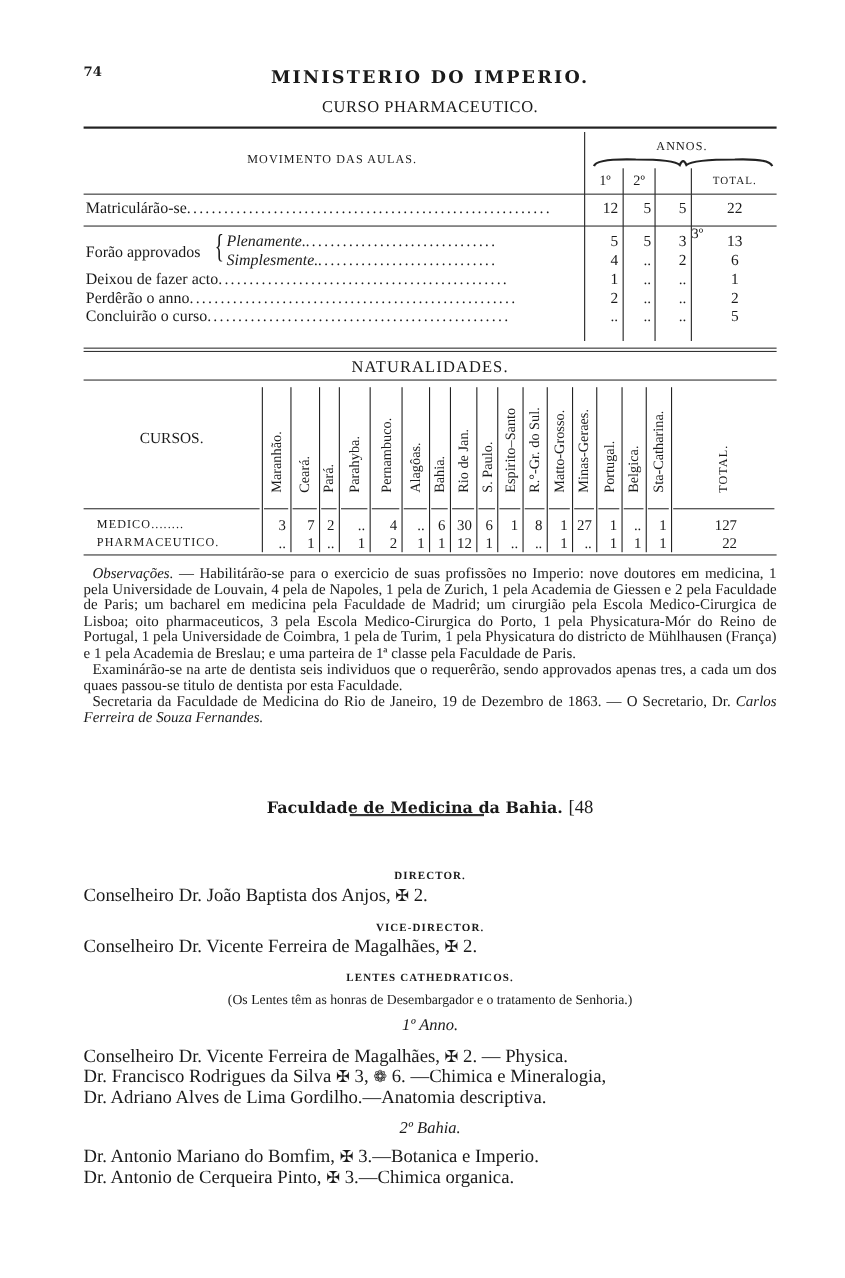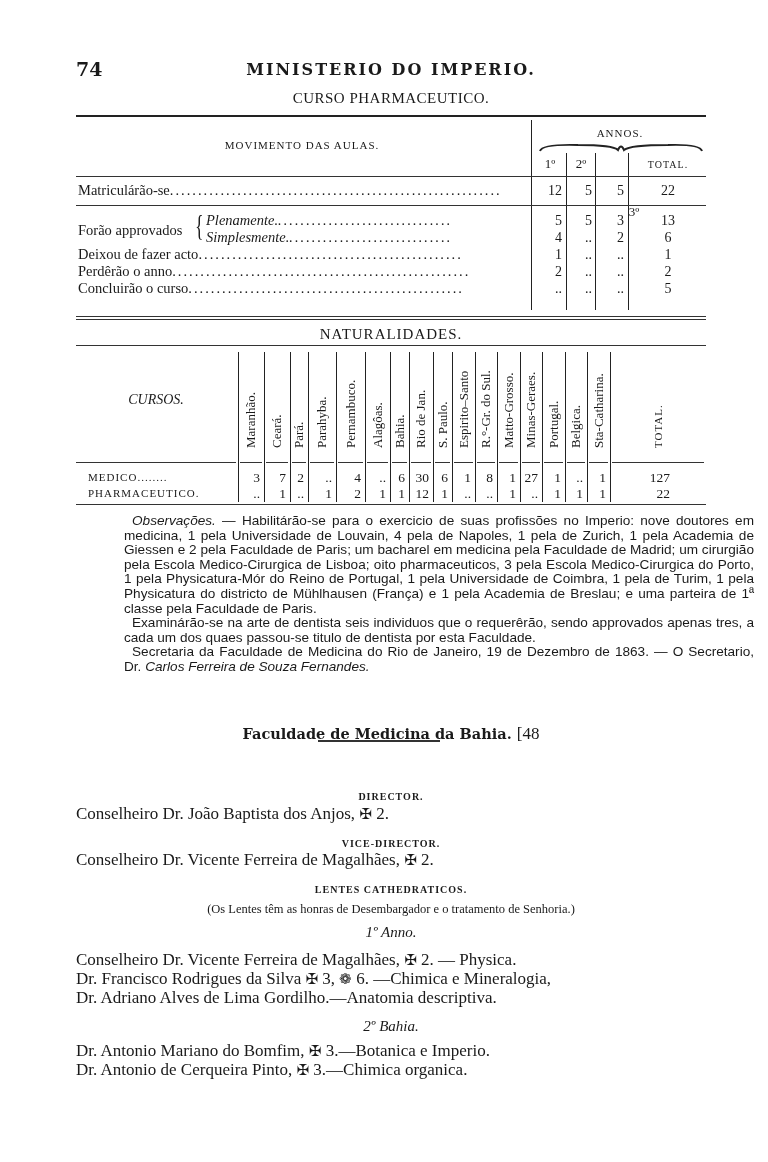--- a/index.html
+++ b/index.html
@@ -4,21 +4,21 @@
 <style>
   html, body { margin: 0; padding: 0; background: #ffffff; }
   body {
     width: 768px; height: 1162px; position: relative; overflow: hidden;
     font-family: "DejaVu Serif", "Liberation Serif", serif; color: #1a1a1a;
   }
   .page { position: absolute; left: 0; top: 0; width: 768px; height: 1162px; }
 
   
   .run-head { position: absolute; top: 58px; left: 76px; width: 630px; height: 26px; }
-  .page-num { position: absolute; left: 0; top: 0; font-family: "DejaVu Serif", serif; font-weight: bold; font-size: 19px; }
+  .page-num { position: absolute; left: 0; top: 0; font-family: "DejaVu Serif", serif; font-weight: bold; font-size: 12px; }
   .run-title { position: absolute; left: 0; width: 630px; top: 2px; text-align: center; font-family: "DejaVu Serif", serif; font-weight: bold; font-size: 16px; letter-spacing: 2px; }
   .section-title { position: absolute; top: 90px; left: 76px; width: 630px; text-align: center; font-family: "Liberation Serif", serif; font-size: 15px; letter-spacing: 0.5px; }
 
   .rule { position: absolute; border-top: 2px solid #222; }
   .rule.thin { border-top: 1px solid #333; }
   .vline { position: absolute; border-left: 1px solid #222; }
 
   
   .t1-head-label { position: absolute; top: 139px; left: 76px; width: 452px; text-align: center; font-family: "Liberation Serif", serif; font-size: 11px; letter-spacing: 1px; }
   .annos-label { position: absolute; top: 127px; left: 536px; width: 168px; text-align: center; font-family: "Liberation Serif", serif; font-size: 11px; letter-spacing: 1px; }
@@ -28,29 +28,29 @@
 
   .row-label { position: absolute; left: 78px; width: 450px; font-family: "Liberation Serif", serif; font-size: 14.5px; white-space: nowrap; overflow: hidden; }
   .row-label .dots { letter-spacing: 2px; }
   .num { position: absolute; font-family: "Liberation Serif", serif; font-size: 14px; text-align: right; }
   .num.total { text-align: center; }
   .brace-big { position: absolute; left: 195px; top: 244px; font-size: 30px; line-height: 30px; font-family: "Liberation Serif", serif; transform: scaleX(0.6); transform-origin: left; }
   .it { font-style: italic; }
 
   
   .nat-title { position: absolute; top: 326px; left: 76px; width: 630px; text-align: center; font-family: "Liberation Serif", serif; font-size: 15px; letter-spacing: 1px; }
-  .cursos-label { position: absolute; top: 392px; left: 76px; width: 160px; text-align: center; font-family: "Liberation Serif", serif; font-size: 14px; font-style: italic; }
+  .cursos-label { position: absolute; top: 392px; left: 76px; width: 160px; text-align: center; font-family: "Liberation Serif", serif; font-size: 14px; }
   .rot-cell { position: absolute; top: 348px; height: 104px; }
   .rot-text { position: absolute; left: 50%; bottom: 4px; transform-origin: left bottom; transform: rotate(-90deg) translateY(50%); white-space: nowrap; font-family: "Liberation Serif", serif; font-size: 13px; }
   .rot-text.sc { font-size: 11px; letter-spacing: 1px; }
   .t2-row-label { position: absolute; left: 88px; font-family: "Liberation Serif", serif; font-size: 11px; letter-spacing: 1px; white-space: nowrap; }
   .t2-num { position: absolute; font-family: "Liberation Serif", serif; font-size: 13.5px; text-align: right; }
 
   
-  .obs { position: absolute; top: 514px; left: 76px; width: 630px; font-family: Liberation Sans, sans-serif; font-size: 13.6px; line-height: 14.6px; text-align: justify; margin-left: 48px; }
+  .obs { position: absolute; top: 514px; left: 76px; width: 630px; font-family: Liberation Serif, serif; font-size: 13.6px; line-height: 14.6px; text-align: justify; }
   .obs p { margin: 0; }
   .obs p.ind { text-indent: 8px; }
 
   
   .center { position: absolute; left: 76px; width: 630px; text-align: center; }
   .fac-title { top: 724px; font-family: "DejaVu Serif", serif; font-weight: bold; font-size: 14.5px; }
   .smallcaps { font-family: "Liberation Serif", serif; font-size: 10px; letter-spacing: 1px; font-weight: bold; }
   .person { position: absolute; left: 76px; width: 640px; font-family: "Liberation Serif", serif; font-size: 17px; white-space: nowrap; }
   .note { font-family: "Liberation Serif", serif; font-size: 12.5px; }
   .anno { font-family: "Liberation Serif", serif; font-size: 15px; }

